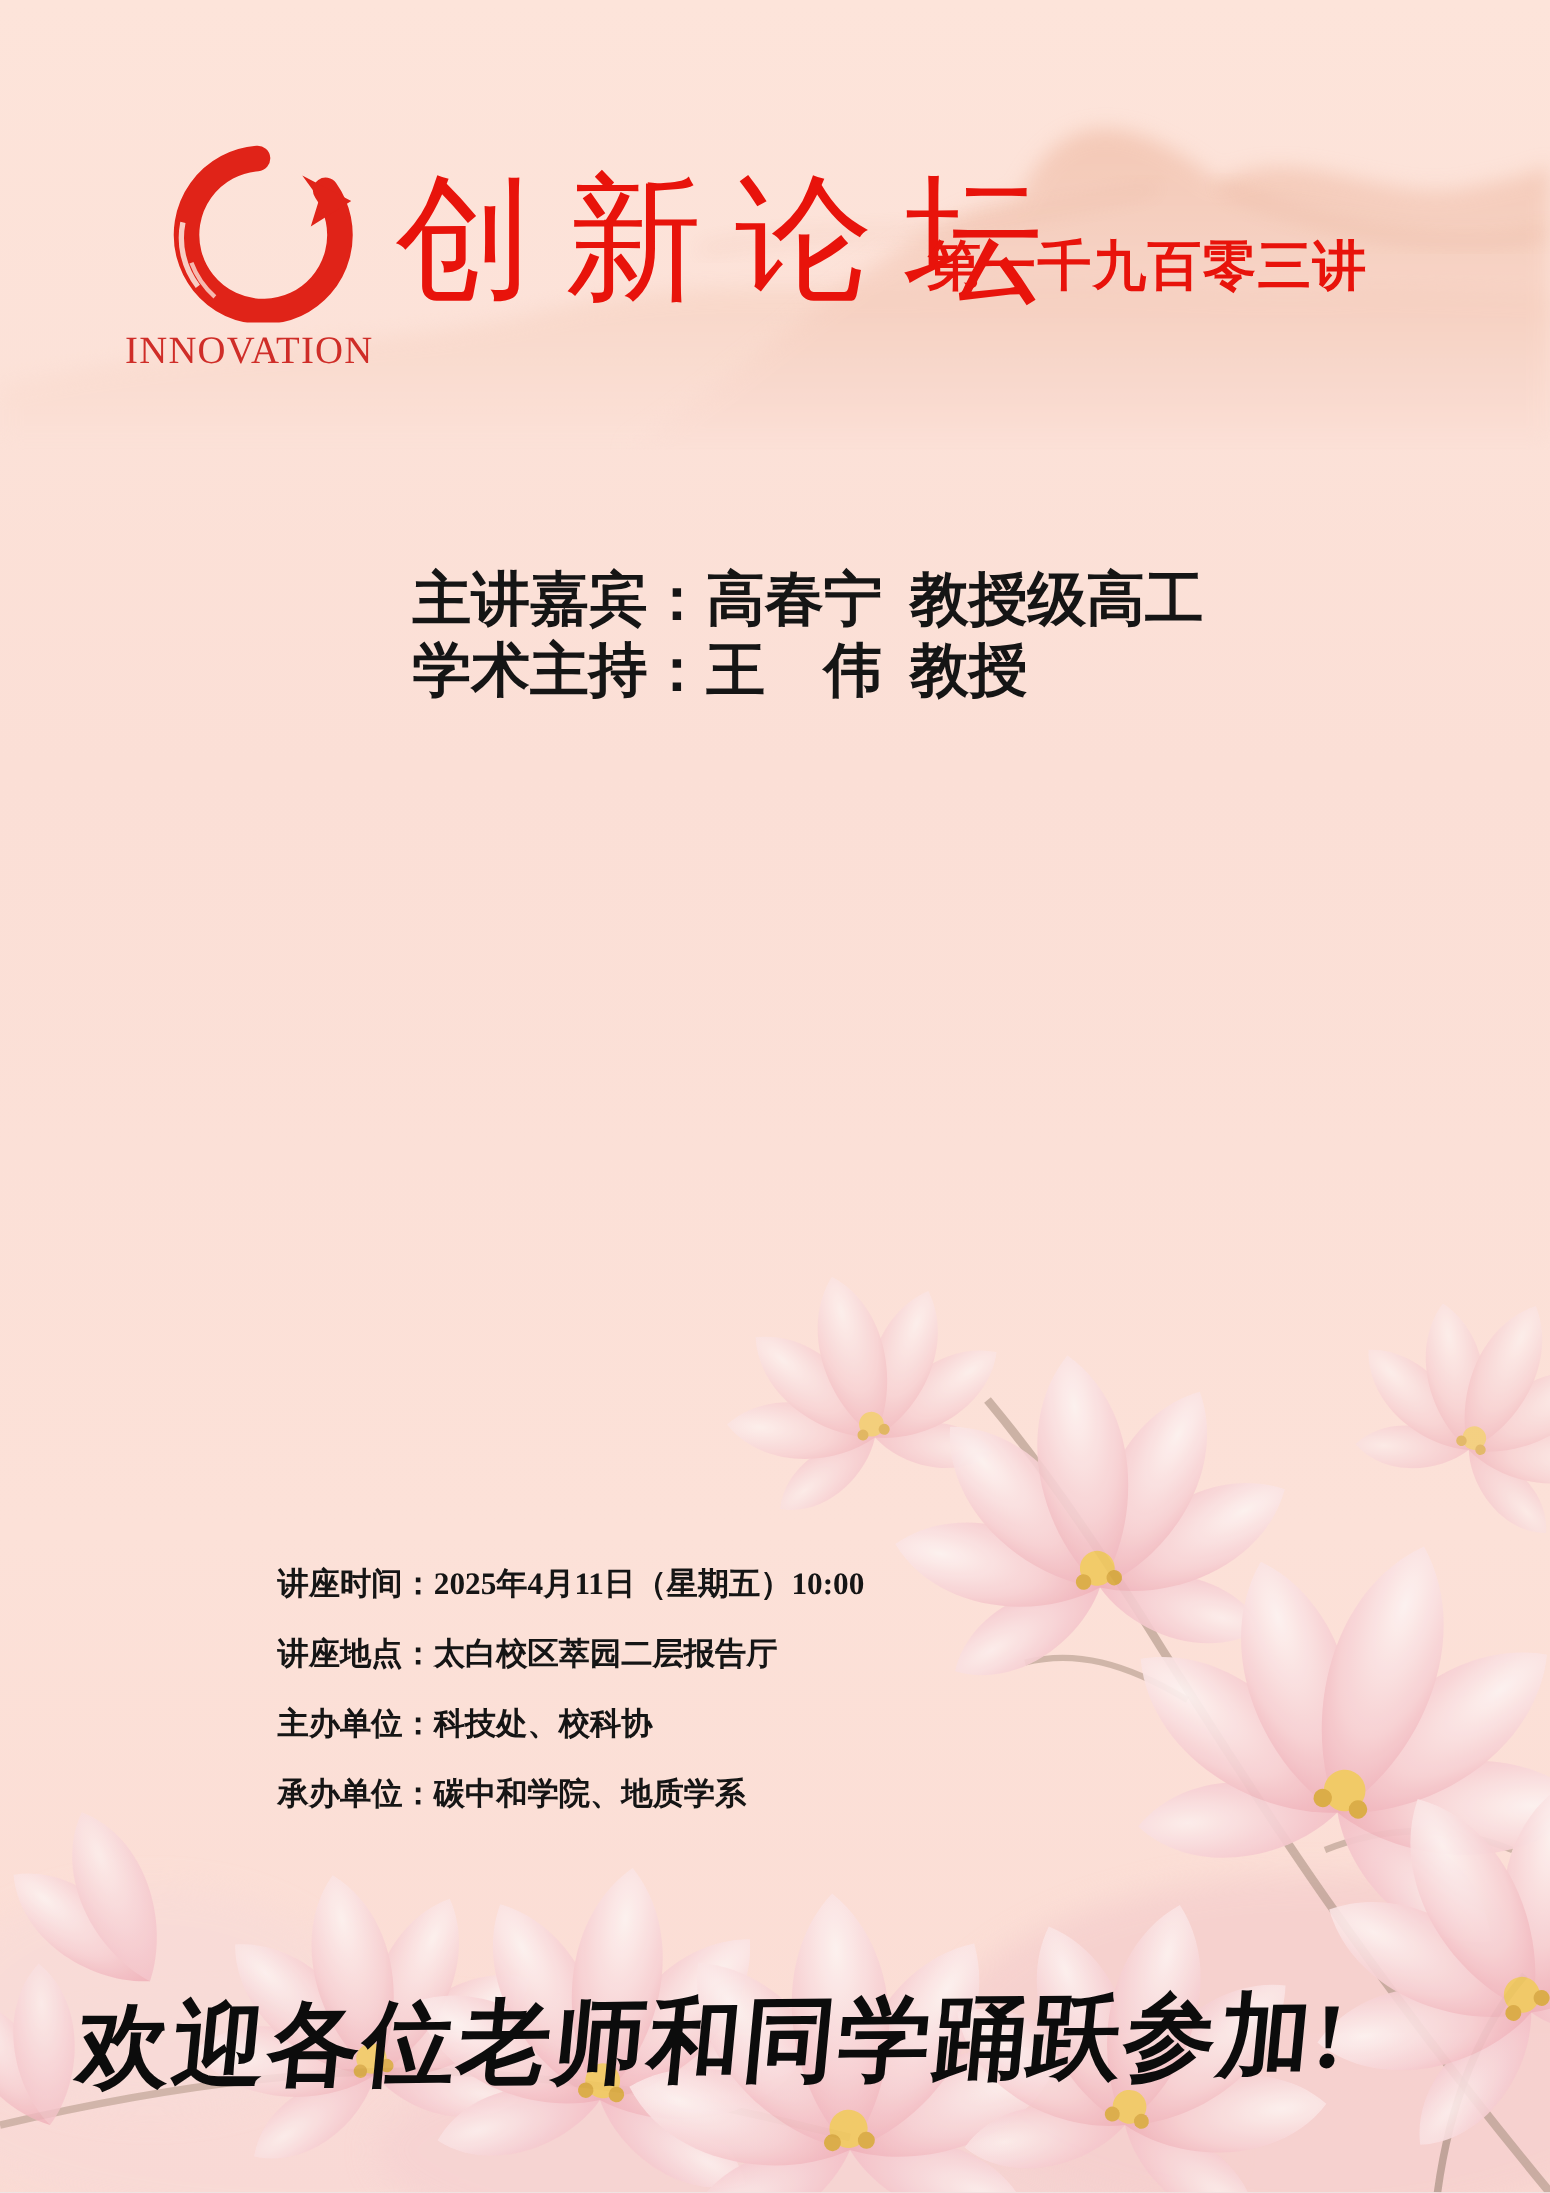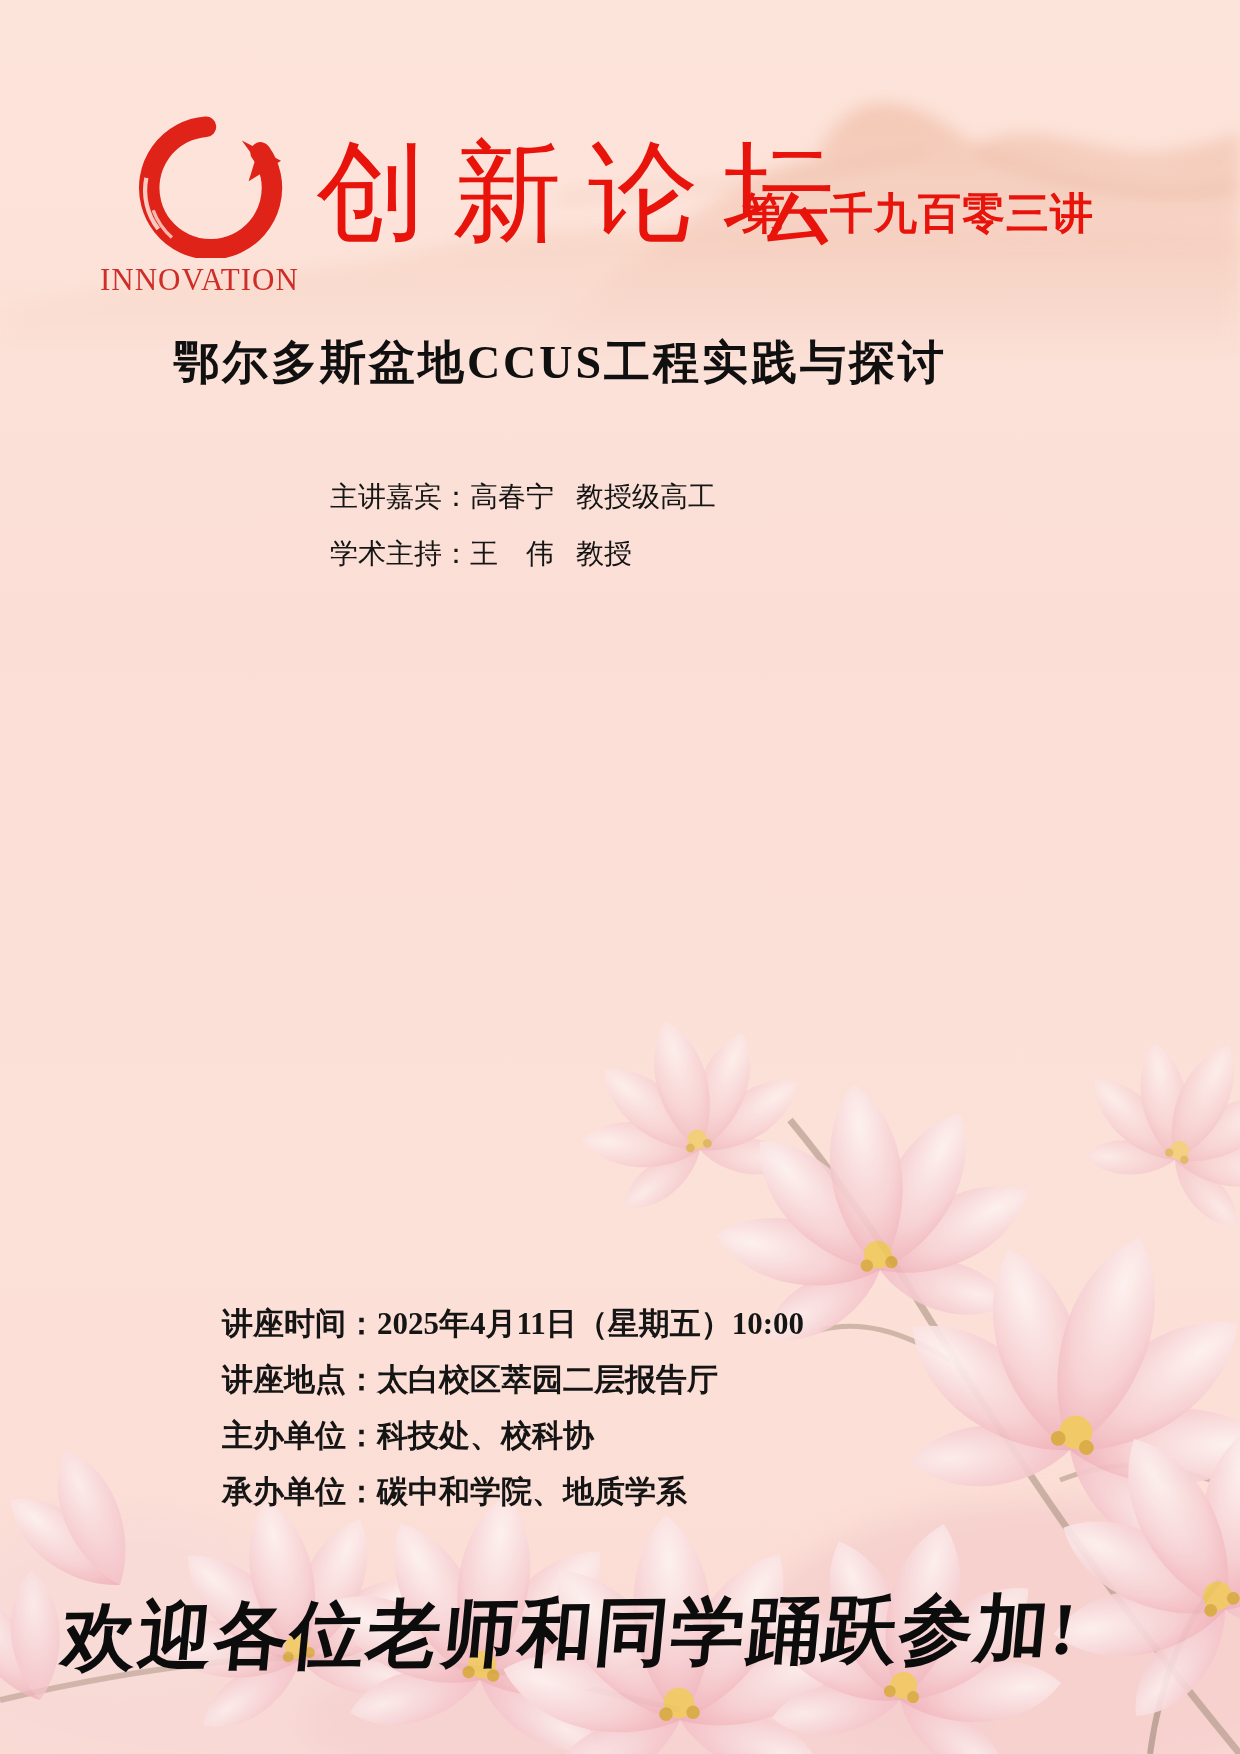--- a/index.html
+++ b/index.html
@@ -38,34 +38,34 @@
     font-family:"Liberation Serif",serif;
   }
 
   
   .main-title{
     position:absolute;left:0;right:120px;top:332px;
     text-align:center;
     font-size:46px;font-weight:700;letter-spacing:3px;
     color:#101010;white-space:nowrap;
   }
-  .people{position:absolute;left:330px;top:468px;font-size:28px;line-height:57px;font-weight:400;}
+  .people{position:absolute;left:330px;top:452px;font-size:47px;line-height:57px;font-weight:700;}
   .people .row{white-space:nowrap;}
   .people .gap{display:inline-block;width:22px;}
 
   
   .bio{
     position:absolute;left:60px;top:604px;width:1120px;
     font-size:37px;line-height:69px;
     text-align:justify;text-indent:74px;
     letter-spacing:.5px;color:#161616;
   }
 
   
-  .details{position:absolute;left:222px;top:1296px;font-size:31px;line-height:56px;font-weight:600;}
+  .details{position:absolute;left:222px;top:1240px;font-size:25px;line-height:56px;font-weight:600;}
   .details .row{white-space:nowrap;}
 
   
   .welcome{
     position:absolute;left:-100px;right:0;top:1584px;
     text-align:center;
     font-size:74px;font-weight:700;letter-spacing:2px;
     color:#0c0c0c;white-space:nowrap;
     transform:skewX(-6deg) rotate(-0.5deg);
   }
@@ -160,21 +160,20 @@
         <path d="M44,142 A74,74 0 0 1 30,82" fill="none" stroke="#fbdfd6" stroke-width="5" opacity="0.9"></path>
         <path d="M60,152 A80,80 0 0 1 38,120" fill="none" stroke="#fbdfd6" stroke-width="4" opacity="0.8"></path>
         <polygon points="142,38 188,62 150,86 158,60" fill="#e02318"></polygon>
       </svg>
       <span class="logo-caption">INNOVATION</span>
     </div>
 
     <div class="forum-title">创新论坛</div>
     <div class="lecture-no">第一千九百零三讲</div>
 
-    <div class="main-title">鄂尔多斯盆地CCUS工程实践与探讨</div>
 
     <div class="people">
       <div class="row">
         <span>主讲嘉宾：</span><span>高春宁</span><span class="gap"></span><span>教授级高工</span>
       </div>
       <div class="row">
         <span>学术主持：</span><span>王　伟</span><span class="gap"></span><span>教授</span>
       </div>
     </div>
 

